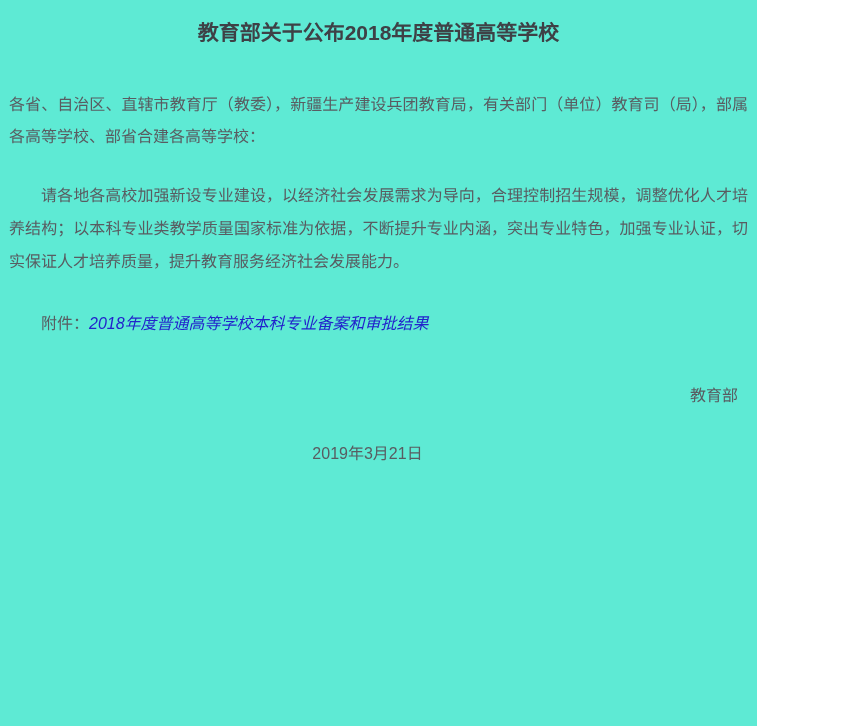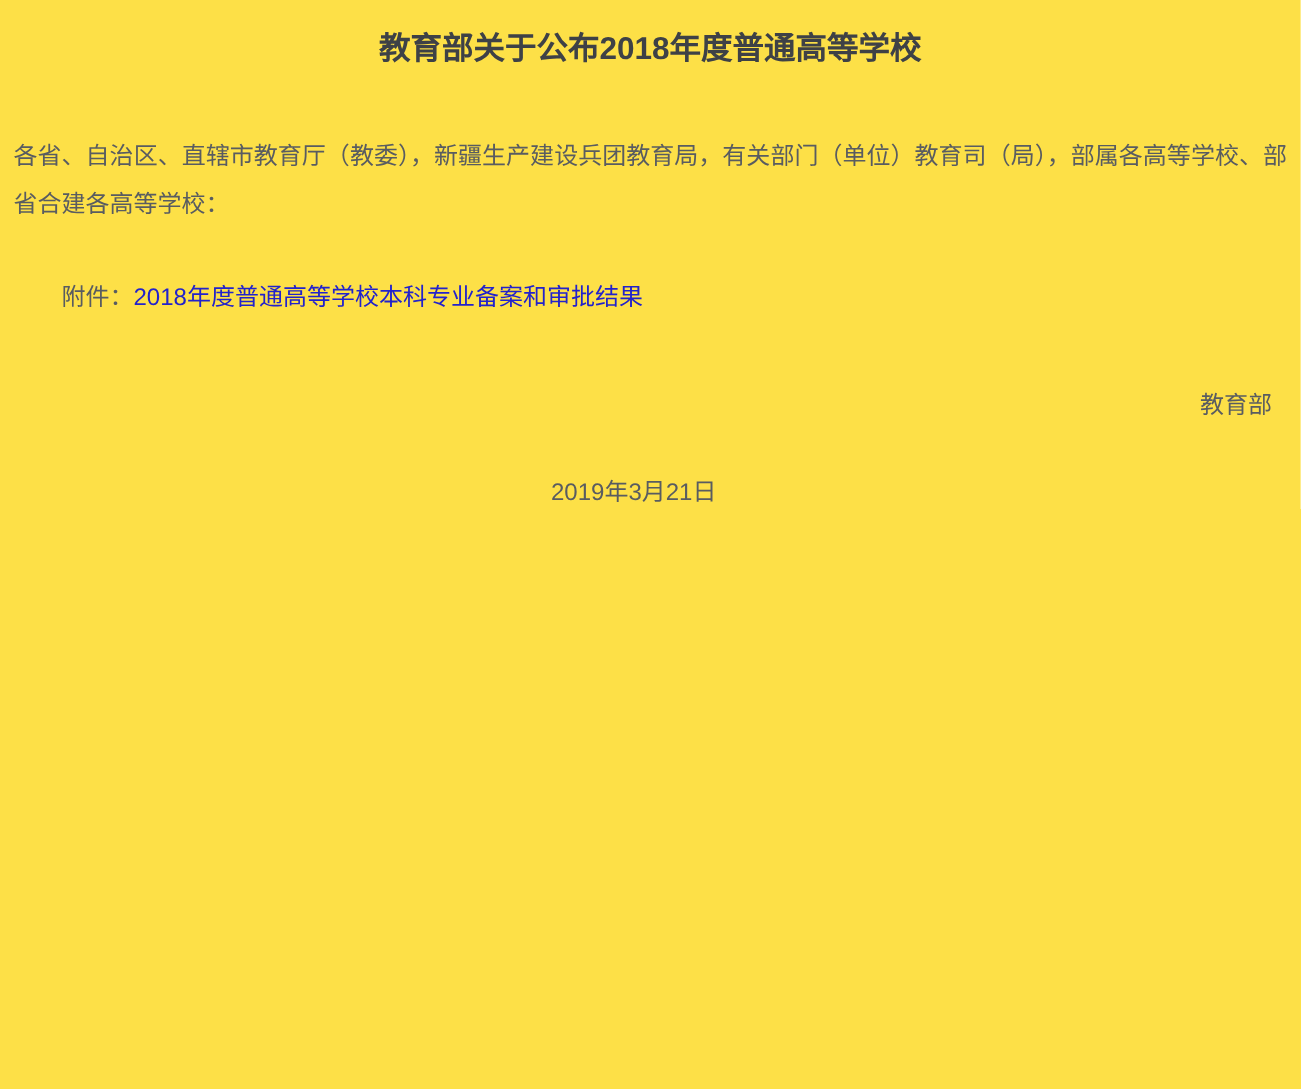--- a/index.html
+++ b/index.html
@@ -6,24 +6,24 @@
   html, body { background: #ffffff; }
   body {
     width: 867px;
     height: 726px;
     overflow: hidden;
     font-family: "Liberation Sans", "DejaVu Sans", sans-serif;
     color: #595c61;
     font-size: 16px;
   }
   .doc-page {
-    width: 867px;
+    width: 757px;
     height: 726px;
     padding: 14px 9px 0 9px;
-    background: #fde047;
+    background: #5eead4;
   }
   .doc-title {
     text-align: center;
     font-weight: bold;
     font-size: 21px;
     line-height: 37px;
     color: #3e4146;
   }
   .doc-number {
     margin-top: 32px;
@@ -52,20 +52,21 @@
     margin-top: 30px;
     text-indent: 2em;
     font-size: 16px;
     line-height: 32px;
     color: #595c61;
   }
   .attachment-link {
     color: #2222cc;
     text-decoration: none;
     cursor: pointer;
+    font-style: italic;
   }
   .signature {
     margin-top: 40px;
     padding-right: 10px;
     text-align: right;
     font-size: 16px;
     line-height: 32px;
     color: #595c61;
   }
   .doc-date {
@@ -83,20 +84,21 @@
 <div class="doc-page">
 
   <div class="doc-title">
     <div>教育部关于公布2018年度普通高等学校</div>
   </div>
 
 
   <div class="salutation">各省、自治区、直辖市教育厅（教委），新疆生产建设兵团教育局，有关部门（单位）教育司（局），部属各高等学校、部省合建各高等学校：</div>
 
 
+  <div class="body-para">请各地各高校加强新设专业建设，以经济社会发展需求为导向，合理控制招生规模，调整优化人才培养结构；以本科专业类教学质量国家标准为依据，不断提升专业内涵，突出专业特色，加强专业认证，切实保证人才培养质量，提升教育服务经济社会发展能力。</div>
 
   <div class="attachment-line">
     <span>附件：</span><a class="attachment-link" href="#">2018年度普通高等学校本科专业备案和审批结果</a>
   </div>
 
   <div class="signature">教育部</div>
 
   <div class="doc-date">2019年3月21日</div>
 
 </div>

